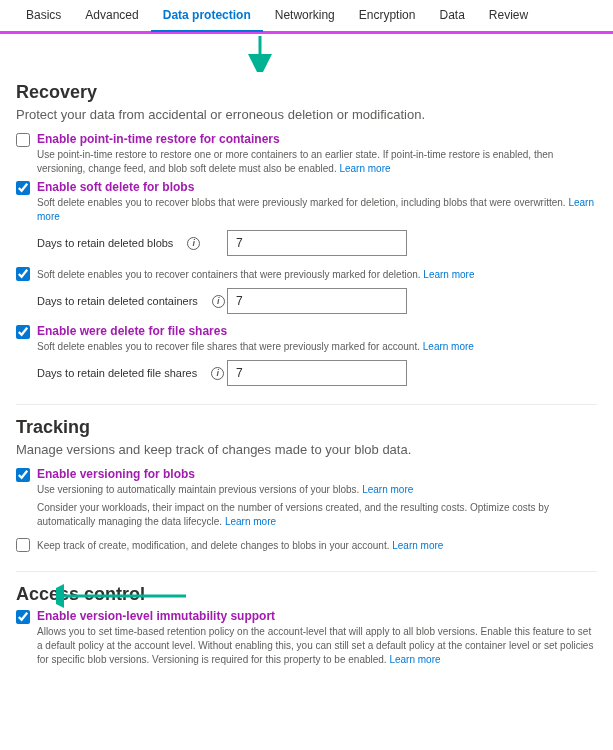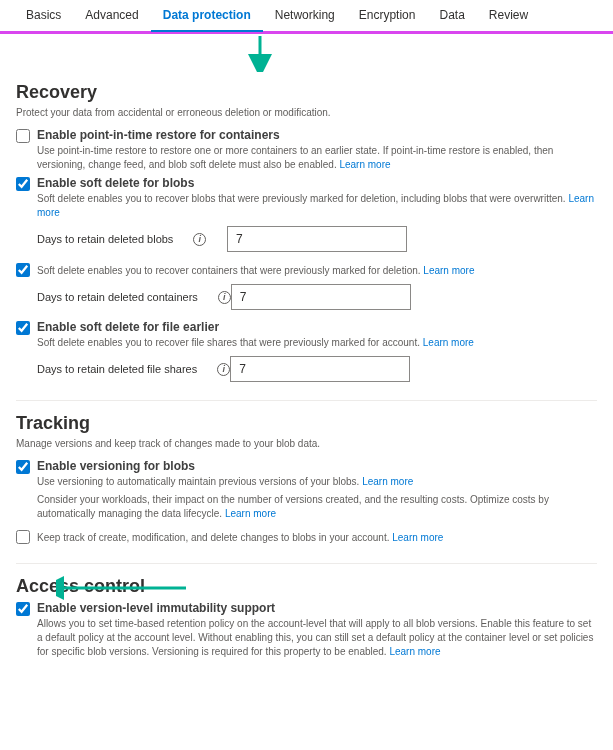--- a/index.html
+++ b/index.html
@@ -53,21 +53,21 @@
       padding: 10px 16px 20px 16px;
     }
 
     .section-title {
       font-size: 18px;
       font-weight: 700;
       color: #323130;
       margin-bottom: 4px;
     }
     .section-desc {
-      font-size: 10px;
+      font-size: 13px;
       color: #605e5c;
       margin-bottom: 10px;
     }
     .section {
       margin-bottom: 18px;
     }
 
     
     .checkbox-row {
       display: flex;
@@ -86,21 +86,21 @@
       cursor: pointer;
       accent-color: #0078d4;
       flex-shrink: 0;
     }
     .checkbox-content {
       flex: 1;
     }
     .checkbox-label {
       font-size: 12px;
       font-weight: 600;
-      color: #404040;
+      color: #a21caf;
     }
     .checkbox-desc {
       font-size: 10px;
       color: #605e5c;
       margin-top: 2px;
       line-height: 1.4;
     }
     .link {
       color: #0078d4;
       text-decoration: none;
@@ -115,21 +115,21 @@
     .field-row {
       display: flex;
       align-items: center;
       margin-bottom: 4px;
     }
     .field-label {
       font-size: 11px;
       color: #323130;
       display: flex;
       align-items: center;
-      gap: 20px;
+      gap: 14px;
       min-width: 190px;
     }
     .info-icon {
       display: inline-flex;
       align-items: center;
       justify-content: center;
       width: 13px;
       height: 13px;
       border-radius: 50%;
       border: 1px solid #605e5c;
@@ -252,21 +252,21 @@
         </span>
         <input type="text" class="field-input" value="7" style="">
       </div>
     </div>
 
     <div class="checkbox-row">
       <div class="checkbox-wrapper">
         <input type="checkbox" class="checkbox-input" checked="" style="">
       </div>
       <div class="checkbox-content">
-        <div class="checkbox-label">Enable soft delete for file earlier</div>
+        <div class="checkbox-label">Enable were delete for file shares</div>
         <div class="checkbox-desc">
           <span>Soft delete enables you to recover file shares that were previously marked for account.</span>
           <a class="link">Learn more</a>
         </div>
       </div>
     </div>
     <div class="indented">
       <div class="field-row">
         <span class="field-label">
           <span>Days to retain deleted file shares</span>

